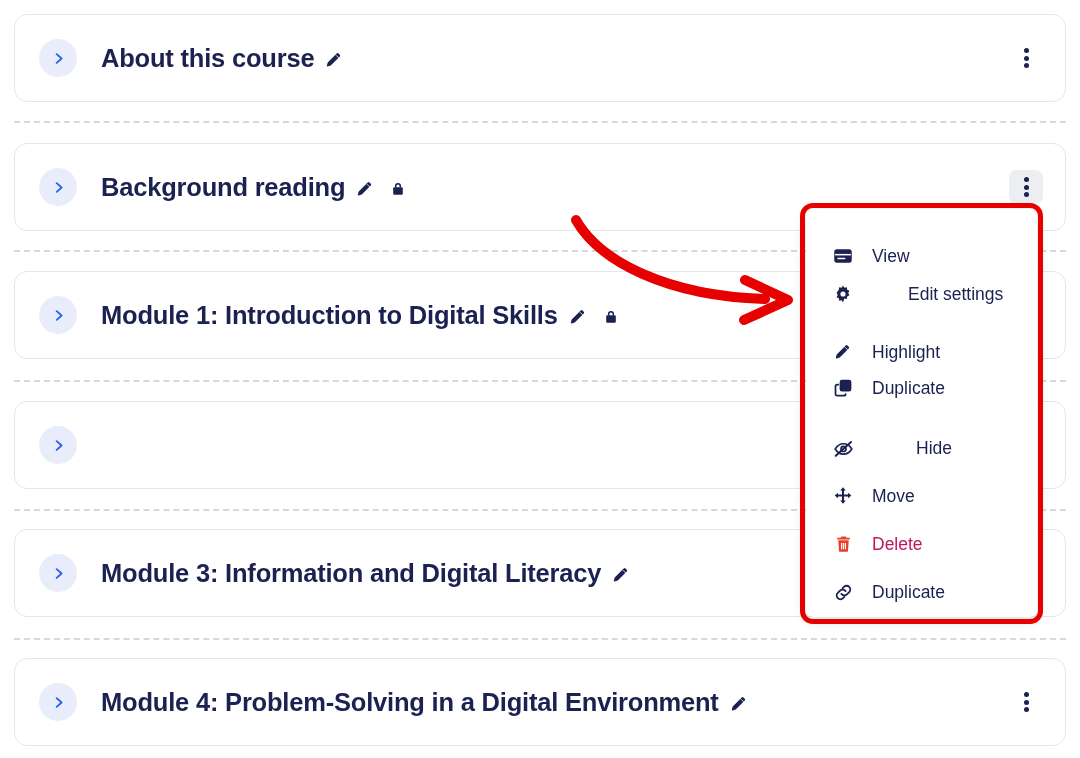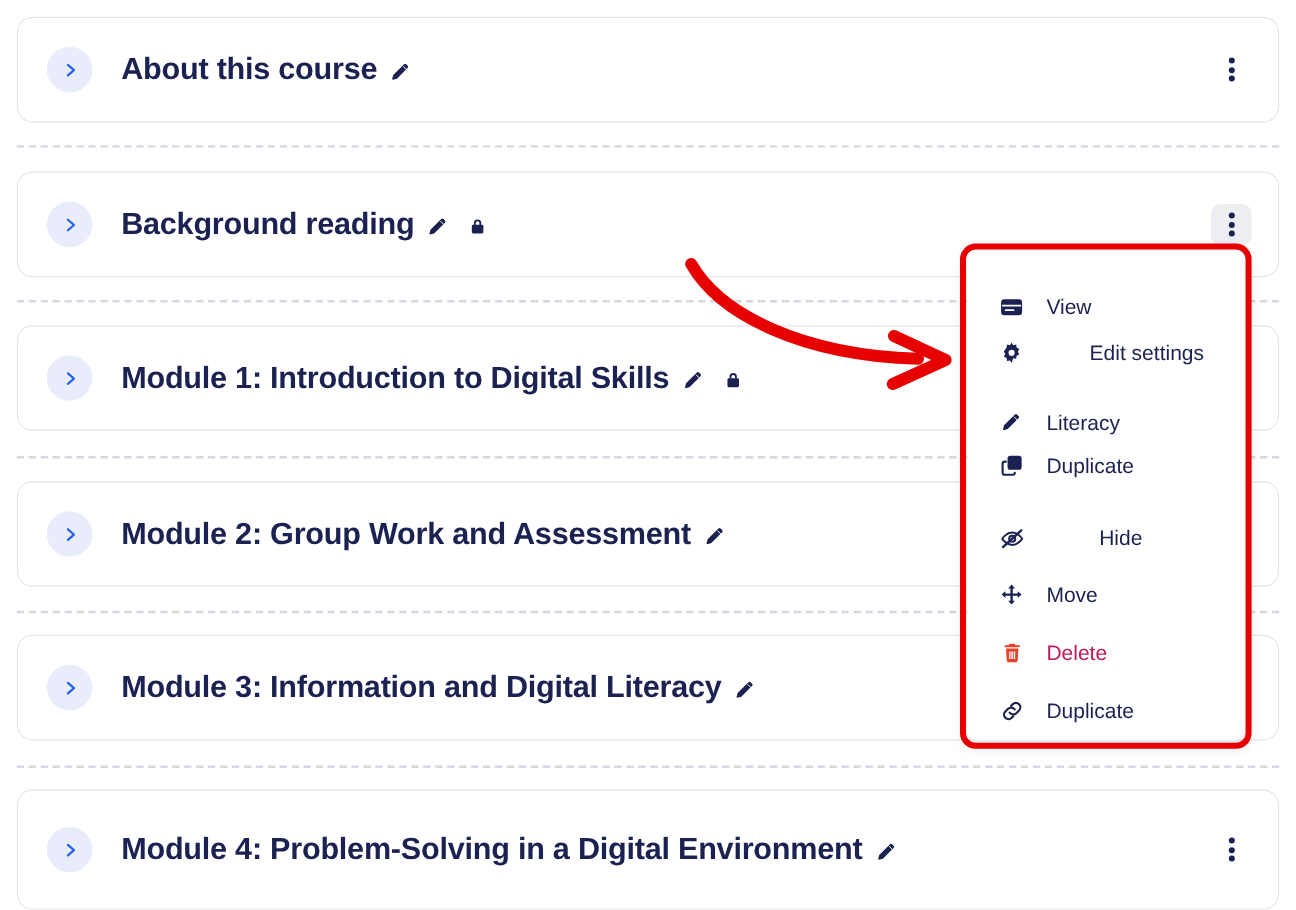--- a/index.html
+++ b/index.html
@@ -286,29 +286,20 @@
       </div>
       <div class="section-card" style="top: 401px; height: 88px;">
         <div class="card-inner">
           <div class="chevron-btn">
             <span>
               <svg width="15" height="15" viewBox="0 0 24 24" fill="none" stroke="#2563eb" stroke-width="3" stroke-linecap="round" stroke-linejoin="round">
       <polyline points="9 5 17 12 9 19"></polyline>
               </svg>
             </span>
           </div>
-          <div class="section-title">
-            <span class="title-text">Module 2: Group Work and Assessment</span>
-            <span class="inline-icon">
-              <svg width="18" height="18" viewBox="0 0 24 24" fill="#1b2150">
-      <path d="M3.4 20.6l4.3-1.2 12-12a1.7 1.7 0 0 0 0-2.4l-1.7-1.7a1.7 1.7 0 0 0-2.4 0l-12 12-1.2 4.3a.6.6 0 0 0 .7.7z"></path>
-      <path d="M14.6 5.6l3.8 3.8" stroke="#fff" stroke-width="1.1"></path>
-              </svg>
-            </span>
-          </div>
           <div class="spacer"></div>
           <div class="kebab-btn">
             <div>
               <div class="kebab-dot"></div>
               <div class="kebab-dot"></div>
               <div class="kebab-dot"></div>
             </div>
           </div>
         </div>
       </div>
@@ -333,21 +324,21 @@
           <div class="spacer"></div>
           <div class="kebab-btn">
             <div>
               <div class="kebab-dot"></div>
               <div class="kebab-dot"></div>
               <div class="kebab-dot"></div>
             </div>
           </div>
         </div>
       </div>
-      <div class="section-card" style="top: 658px; height: 100px;">
+      <div class="section-card" style="top: 658px; height: 88px;">
         <div class="card-inner">
           <div class="chevron-btn">
             <span>
               <svg width="15" height="15" viewBox="0 0 24 24" fill="none" stroke="#2563eb" stroke-width="3" stroke-linecap="round" stroke-linejoin="round">
       <polyline points="9 5 17 12 9 19"></polyline>
               </svg>
             </span>
           </div>
           <div class="section-title">
             <span class="title-text">Module 4: Problem-Solving in a Digital Environment</span>
@@ -395,21 +386,21 @@
         </span>
         <span class="menu-label">Edit settings</span>
       </div>
       <div class="menu-item" style="top: 123px;">
         <span class="menu-icon">
           <svg width="18" height="18" viewBox="0 0 24 24" fill="#1b2150">
       <path d="M3.4 20.6l4.3-1.2 12-12a1.7 1.7 0 0 0 0-2.4l-1.7-1.7a1.7 1.7 0 0 0-2.4 0l-12 12-1.2 4.3a.6.6 0 0 0 .7.7z"></path>
       <path d="M14.6 5.6l3.8 3.8" stroke="#fff" stroke-width="1.1"></path>
           </svg>
         </span>
-        <span class="menu-label">Literacy</span>
+        <span class="menu-label">Highlight</span>
       </div>
       <div class="menu-item" style="top: 159px;">
         <span class="menu-icon">
           <svg width="20" height="20" viewBox="0 0 24 24" fill="none" stroke="#1b2150" stroke-width="2.1">
       <rect x="9" y="3.2" width="12" height="12" rx="1.8" fill="#1b2150"></rect>
       <path d="M15.2 19.2a2 2 0 0 1-2 2H5a2 2 0 0 1-2-2V10a2 2 0 0 1 2-2h1.3" stroke-linecap="round" stroke-linejoin="round"></path>
           </svg>
         </span>
         <span class="menu-label">Duplicate</span>
       </div>

